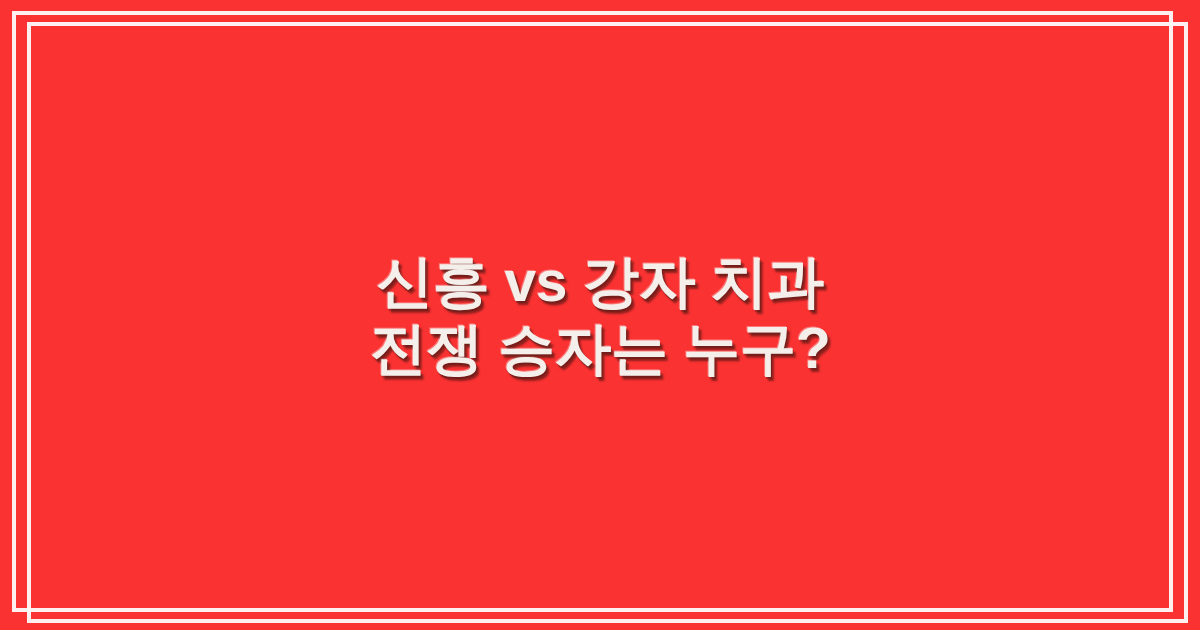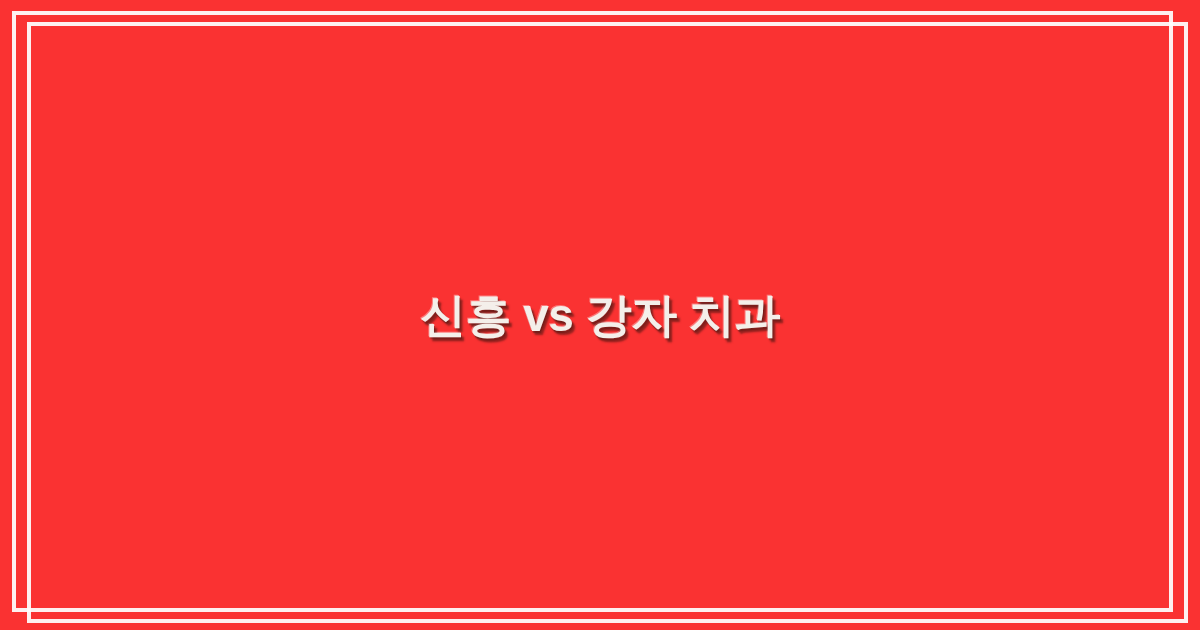--- a/index.html
+++ b/index.html
@@ -57,21 +57,21 @@
     height: 630px;
     display: flex;
     flex-direction: column;
     align-items: center;
     justify-content: center;
   }
   .headline {
     text-align: center;
     color: #f4efea;
     font-weight: bold;
-    font-size: 46px;
+    font-size: 57px;
     line-height: 1.18;
     letter-spacing: -0.5px;
     text-shadow:
        3px 4px 2px rgba(60, 20, 15, 0.55),
        1px 2px 1px rgba(80, 30, 25, 0.40),
       -1px -1px 0px rgba(255, 255, 255, 0.35);
     white-space: nowrap;
   }
   .headline-line {
     display: block;
@@ -82,16 +82,17 @@
 
 <div class="poster">
 
   <div class="frame frame-outer"></div>
 
   <div class="frame frame-inner"></div>
 
   <div class="headline-wrap">
     <h1 class="headline">
       <span class="headline-line">신흥 vs 강자 치과</span>
+      <span class="headline-line">전쟁 승자는 누구?</span>
     </h1>
   </div>
 
 </div>
 
 </body></html>

